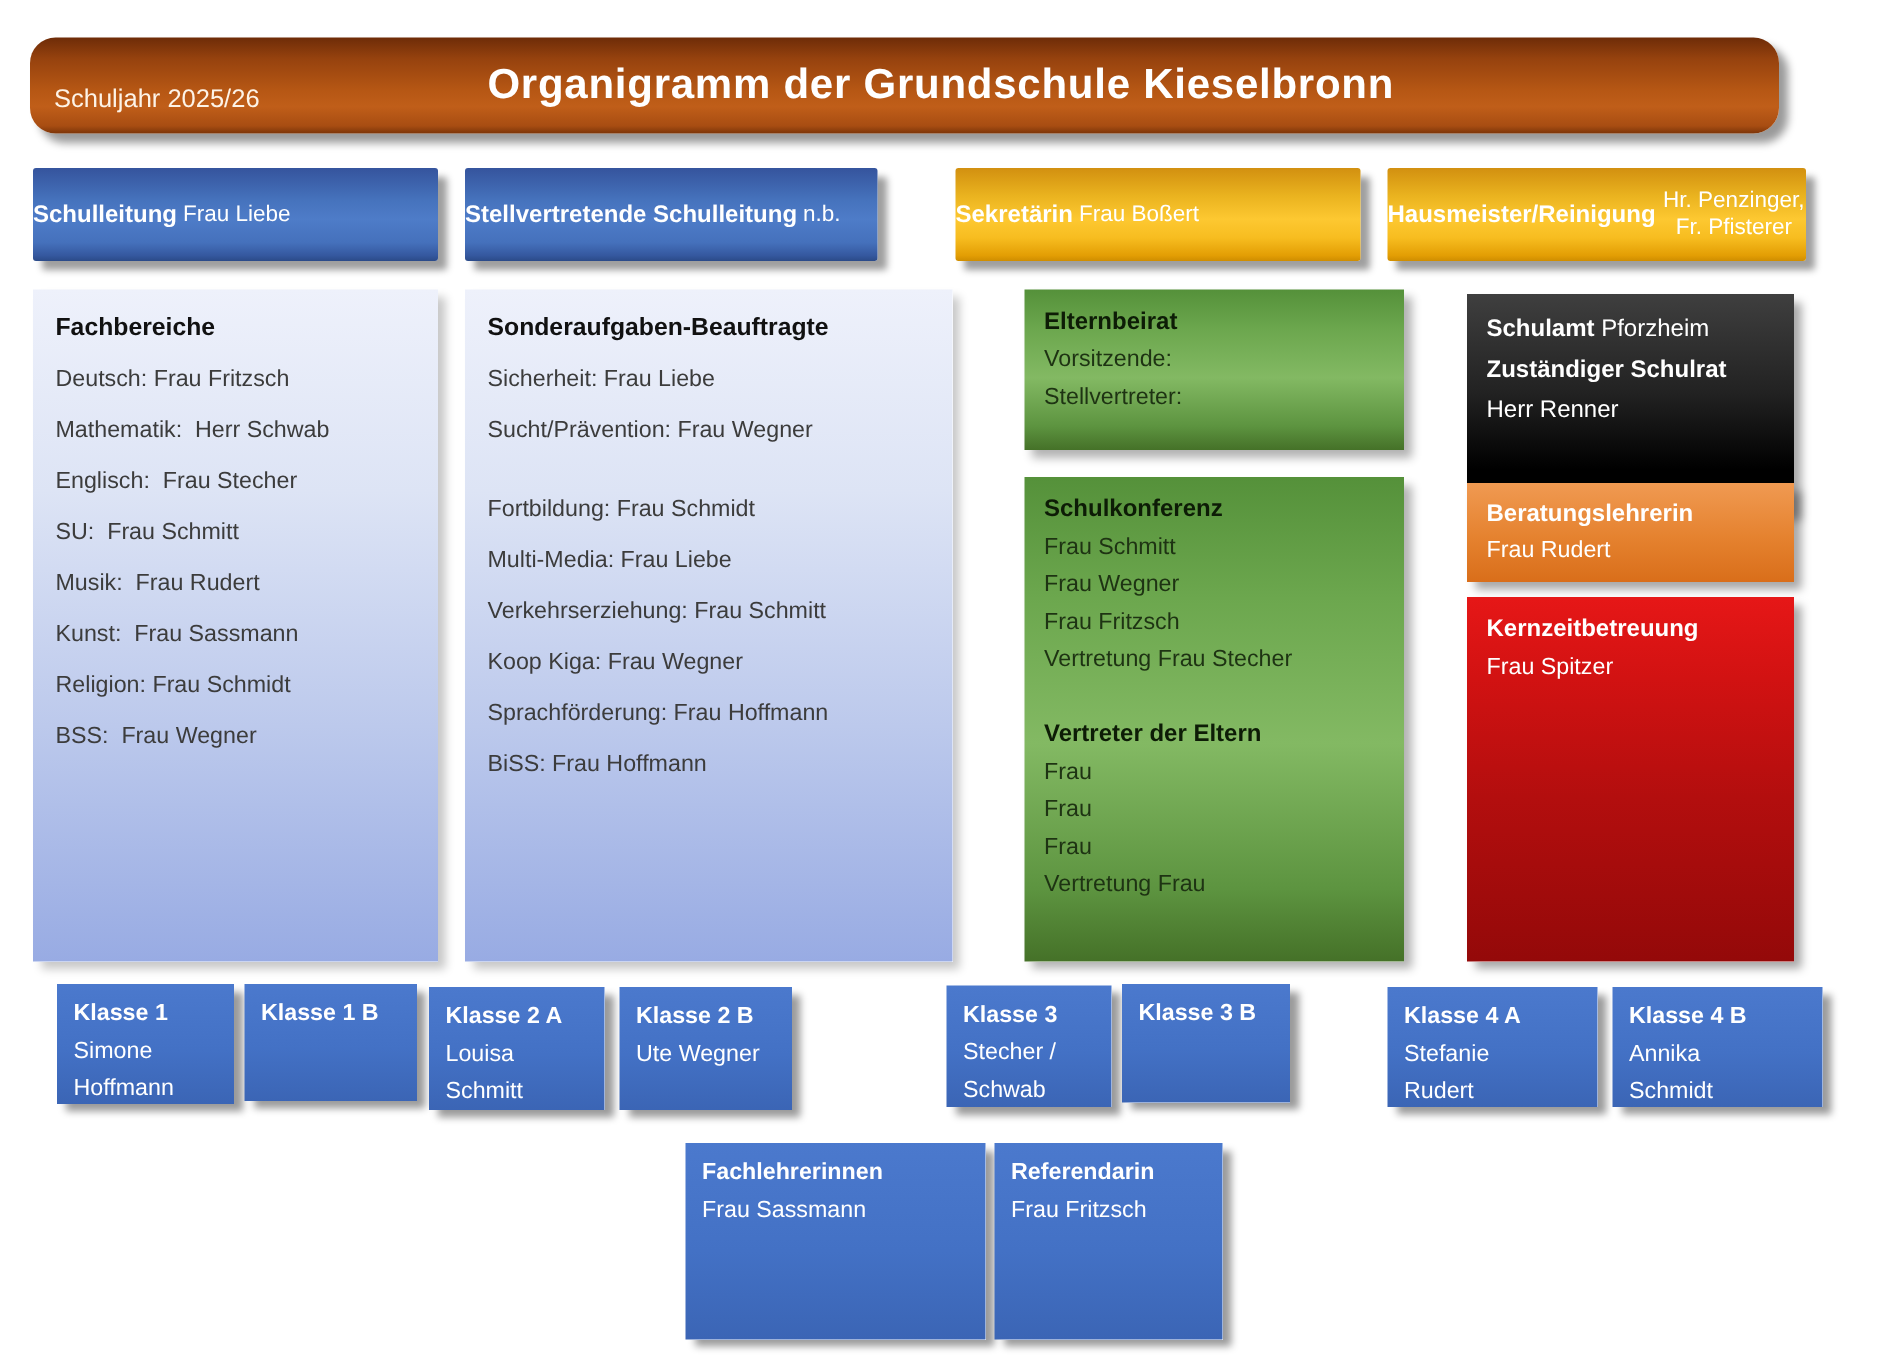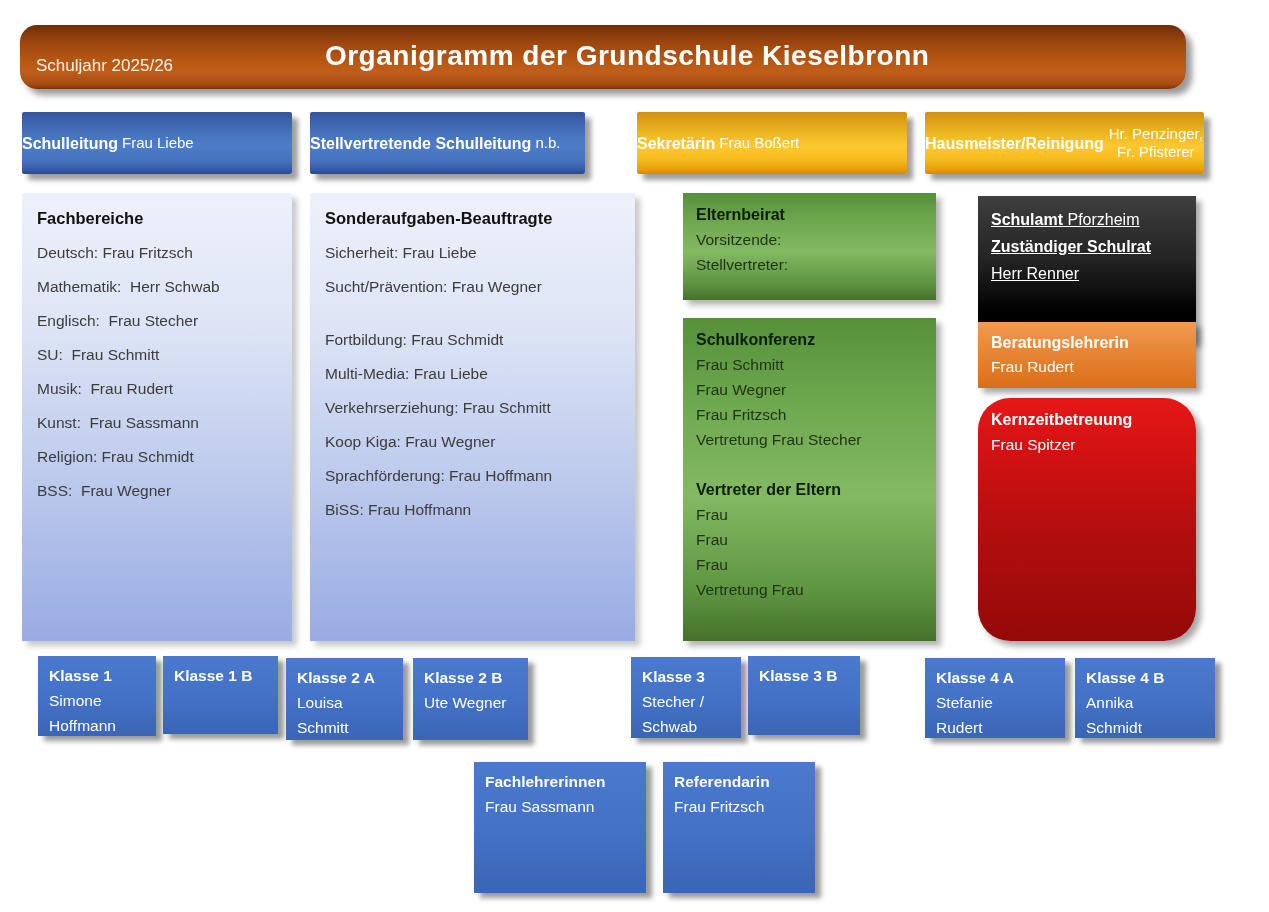--- a/index.html
+++ b/index.html
@@ -58,21 +58,21 @@
   }
   .black .line{font-size:16px;line-height:27px;}
   .orange{
     background:linear-gradient(180deg,#f09a52 0%,#e5822f 55%,#d96e1a 100%);
     color:#fff;padding:9px 13px;box-shadow:5px 5px 6px rgba(0,0,0,0.35);
   }
   .orange .t{font-weight:bold;font-size:16px;line-height:24px;}
   .orange .l{font-size:15.5px;line-height:24px;}
   .red{
     background:linear-gradient(180deg,#e61717 0%,#d21212 22%,#b30e0e 55%,#940909 100%);
-    color:#fff;padding:10px 13px;box-shadow:5px 5px 6px rgba(0,0,0,0.35);border-radius:32px;
+    color:#fff;padding:10px 13px;box-shadow:5px 5px 6px rgba(0,0,0,0.35);
   }
   .red .t{font-weight:bold;font-size:16px;line-height:24px;}
   .red .l{font-size:15.5px;line-height:25px;}
 
   
   .kbox{
     background:linear-gradient(180deg,#4b79cd 0%,#4371c5 55%,#3b65b5 100%);
     color:#fff;padding:8px 11px;box-shadow:6px 5px 5px rgba(0,0,0,0.40);margin-left:18px;
   }
   .kbox .t{font-weight:bold;font-size:15.5px;line-height:24px;}
@@ -153,21 +153,21 @@
       </div>
     <div class="g-sub">Vertreter der Eltern</div>
     <div>
         <div class="g-item">Frau</div>
         <div class="g-item">Frau</div>
         <div class="g-item">Frau</div>
         <div class="g-item">Vertretung Frau</div>
       </div>
   </div>
 
-  <div class="abs black" style="left:978px;top:196px;width:218px;height:146px;text-decoration:underline;">
+  <div class="abs black" style="left:978px;top:196px;width:218px;height:146px;">
     <div class="line"><b>Schulamt</b><span> Pforzheim</span></div>
     <div class="line" style="font-weight:bold;">Zuständiger Schulrat</div>
     <div class="line">Herr Renner</div>
   </div>
 
   <div class="abs orange" style="left:978px;top:322px;width:218px;height:66px;">
     <div class="t">Beratungslehrerin</div>
     <div class="l">Frau Rudert</div>
   </div>
 
@@ -207,21 +207,21 @@
     <div class="t">Klasse 4 A</div>
     <div class="n">Stefanie
 Rudert</div>
   </div>
   <div class="abs kbox" style="left:1057px;top:658px;width:140px;height:80px;">
     <div class="t">Klasse 4 B</div>
     <div class="n">Annika
 Schmidt</div>
   </div>
 
-  <div class="abs kbox" style="left:456px;top:762px;width:172px;height:131px;">
+  <div class="abs kbox" style="left:439px;top:762px;width:200px;height:131px;">
     <div class="t">Fachlehrerinnen</div>
     <div class="n">Frau Sassmann</div>
   </div>
   <div class="abs kbox" style="left:645px;top:762px;width:152px;height:131px;">
     <div class="t">Referendarin</div>
     <div class="n">Frau Fritzsch</div>
   </div>
 
 </div>
 

